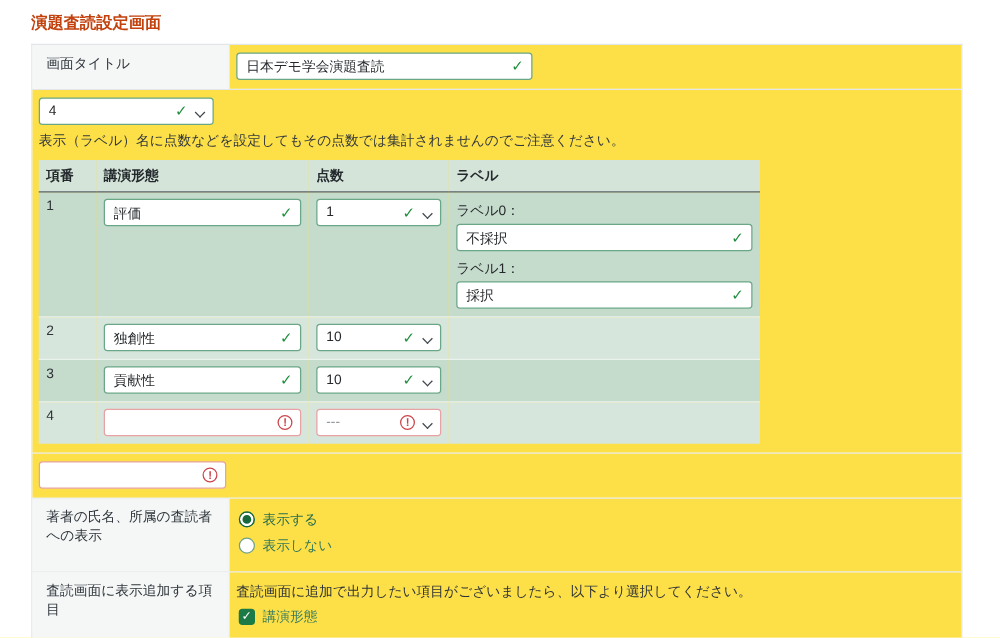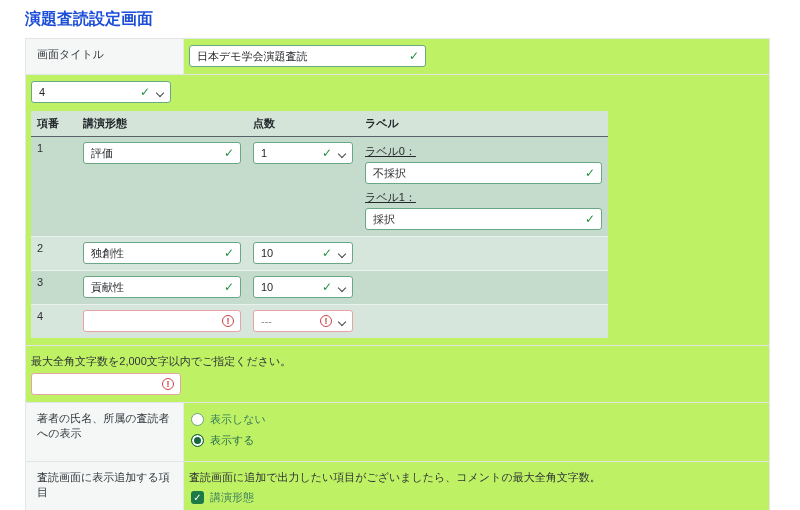--- a/index.html
+++ b/index.html
@@ -1,25 +1,25 @@
 <!DOCTYPE html>
 <html><head>
 <meta charset="utf-8">
 <style>
   * { margin:0; padding:0; box-sizing:border-box; }
   html,body { width:800px; height:510px; background:#ffffff; overflow:hidden; }
   body { font-family:"Liberation Sans","DejaVu Sans",sans-serif; font-size:11px; color:#2f3337; }
 
-  .page-title { font-size:16px; font-weight:bold; color:#1d4ed8; margin:9px 0 8px 25px; }
+  .page-title { font-size:13px; font-weight:bold; color:#c2410c; margin:9px 0 8px 25px; }
 
   .form { margin-left:25px; width:745px; border:1px solid #e2e6e8; border-bottom:none; }
   .frow { display:flex; border-bottom:1px solid #e2e6e8;justify-content:center; }
   .flabel { width:158px; min-width:158px; padding:8px 8px 8px 11px; background:#f5f7f7;
             border-right:1px solid #e6eaec; color:#30363b; line-height:1.35; }
-  .fcontent { flex:1; padding:6px 8px 7px 5px; background:#bef264; }
+  .fcontent { flex:1; padding:6px 8px 7px 5px; background:#fde047; }
 
   
   .inp { position:relative; display:flex; align-items:center; background:#fff;
          border:1px solid #6aa786; border-radius:3px; height:22px; padding:0 22px 0 7px;
          color:#26292c; }
   .inp .check { position:absolute; right:6px; color:#1e8e3e; font-weight:bold; font-size:12px; line-height:1; }
   .inp.select .check { right:20px; }
   .caret { position:absolute; right:7px; top:8px; width:6px; height:6px;
            border-right:1.5px solid #3f464c; border-bottom:1.5px solid #3f464c; transform:rotate(45deg); }
   .inp.error { border-color:#e7a3a3; }
@@ -33,21 +33,21 @@
 
   
   table.items { border-collapse:collapse; width:577px; margin-top:8px; table-layout:fixed; }
   table.items th { background:#d4e4d9; text-align:left; font-weight:bold; padding:5px 6px;
                    border-bottom:1px solid #596169; color:#23282c; }
   table.items td { padding:5px 6px 6px 6px; vertical-align:top; }
   tr.row-odd td { background:#c5dbcc; }
   tr.row-even td { background:#d7e6dc; }
   tr.rsep td { border-top:1px solid #e9f2ec; }
   .col-no { width:46px; } .col-name { width:170px; } .col-score { width:112px; } .col-label { width:249px; }
-  .lbl-cap { margin:2px 0 3px 0; color:#26292c;text-decoration:underline; }
+  .lbl-cap { margin:2px 0 3px 0; color:#26292c; }
   .lbl-cap.second { margin-top:6px; }
 
   
   .radio-line { display:flex; align-items:center; gap:6px; margin:3px 0 6px 2px; }
   .radio { width:13px; height:13px; border-radius:50%; background:#fff; border:1.5px solid #6fa286; }
   .radio.on { background:#16673c; border:1.5px solid #16673c; box-shadow:inset 0 0 0 2px #fff; }
   .radio-text { color:#35795a; }
   .radio-text.on { color:#2a6e4e; }
 
   
@@ -77,20 +77,21 @@
     </div>
   </div>
 
   <div class="frow">
     <div class="fcontent">
       <div class="inp select w-count">
         <span>4</span>
         <span class="check">✓</span>
         <span class="caret"></span>
       </div>
+      <div class="note">表示（ラベル）名に点数などを設定してもその点数では集計されませんのでご注意ください。</div>
 
       <table class="items">
         <colgroup>
             <col class="col-no">
             <col class="col-name">
             <col class="col-score">
             <col class="col-label">
           </colgroup>
         <thead>
           <tr>
@@ -180,46 +181,45 @@
             </td>
             <td></td>
           </tr>
         </tbody>
       </table>
     </div>
   </div>
 
   <div class="frow">
     <div class="fcontent">
-      <div style="margin:2px 0 4px 0;">最大全角文字数を2,000文字以内でご指定ください。</div>
       <div class="inp error w-comment">
         <span></span>
         <span class="err-icon">!</span>
       </div>
     </div>
   </div>
 
   <div class="frow">
     <div class="flabel">著者の氏名、所属の査読者への表示</div>
     <div class="fcontent">
       <div class="radio-line">
+        <span class="radio on"></span>
+        <span class="radio-text on">表示する</span>
+      </div>
+      <div class="radio-line">
         <span class="radio"></span>
         <span class="radio-text">表示しない</span>
       </div>
-      <div class="radio-line">
-        <span class="radio on"></span>
-        <span class="radio-text on">表示する</span>
-      </div>
     </div>
   </div>
 
   <div class="frow">
     <div class="flabel">査読画面に表示追加する項目</div>
     <div class="fcontent">
-      <div style="margin:2px 0 5px 0;">査読画面に追加で出力したい項目がございましたら、コメントの最大全角文字数。</div>
+      <div style="margin:2px 0 5px 0;">査読画面に追加で出力したい項目がございましたら、以下より選択してください。</div>
       <div class="cb-line">
         <span class="cb on">✓</span>
         <span class="cb-text">講演形態</span>
       </div>
 
     </div>
   </div>
 
 </div>
 

